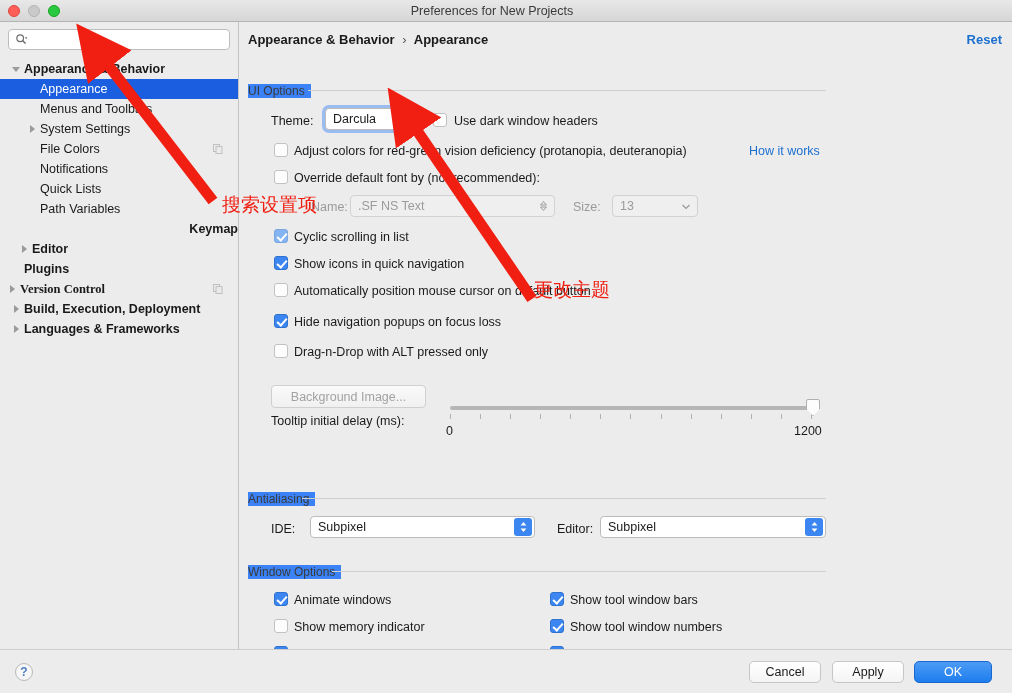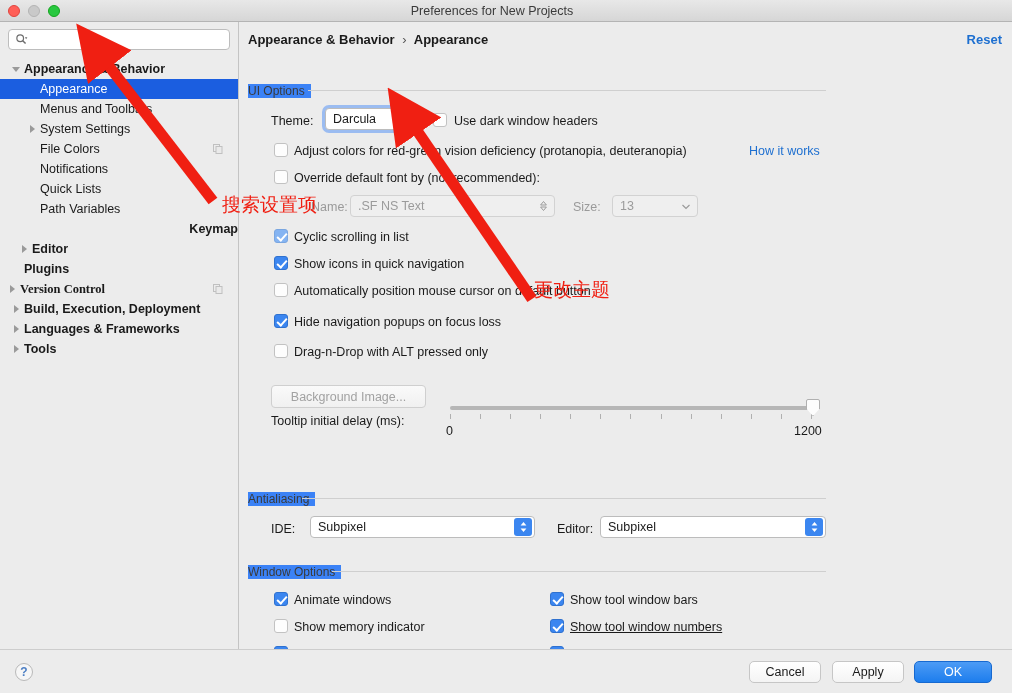--- a/index.html
+++ b/index.html
@@ -263,26 +263,20 @@
       <span>Build, Execution, Deployment</span>
     </div>
 
     <div class="trow bold" style="padding-left:8px;">
       <span class="tw">
           <i class="tri"></i>
         </span>
       <span>Languages &amp; Frameworks</span>
     </div>
 
-    <div class="trow bold" style="padding-left:8px;">
-      <span class="tw">
-          <i class="tri"></i>
-        </span>
-      <span>Tools</span>
-    </div>
   </div>
 </div>
 
 <div class="main">
 
   <div class="crumbs">
     <span>Appearance &amp; Behavior</span>
     <span class="crumb-sep">›</span>
     <span>Appearance</span>
   </div>
@@ -402,21 +396,21 @@
   <div class="cb off" style="left:34px; top:597px;"></div>
   <div class="lbl" style="left:54px; top:598px;">Show memory indicator</div>
 
   <div class="cb on" style="left:34px; top:624px;"></div>
   <div class="lbl" style="left:54px; top:625px;">Disable mnemonics in menu</div>
 
   <div class="cb on" style="left:310px; top:570px;"></div>
   <div class="lbl" style="left:330px; top:571px;">Show tool window bars</div>
 
   <div class="cb on" style="left:310px; top:597px;"></div>
-  <div class="lbl" style="left:330px; top:598px;text-decoration:underline;">Show tool window numbers</div>
+  <div class="lbl" style="left:330px; top:598px;">Show tool window numbers</div>
 
   <div class="cb on" style="left:310px; top:624px;"></div>
   <div class="lbl" style="left:330px; top:625px;">Allow merging buttons on dialogs</div>
 </div>
 
 <div class="bottombar">
   <div class="helpbtn">?</div>
   <div class="dbtn" style="left:749px; width:72px;">Cancel</div>
   <div class="dbtn" style="left:832px; width:72px;">Apply</div>
   <div class="dbtn primary" style="left:914px; width:78px;">OK</div>

